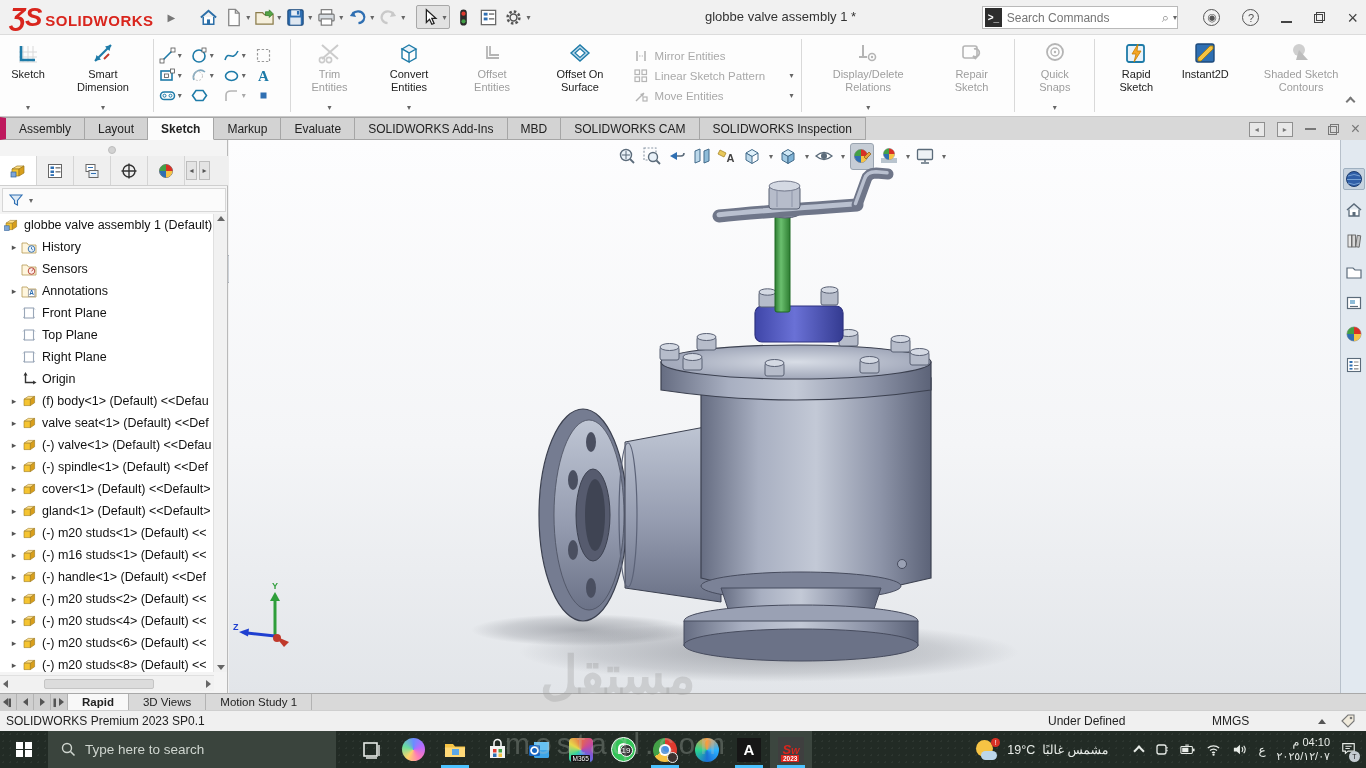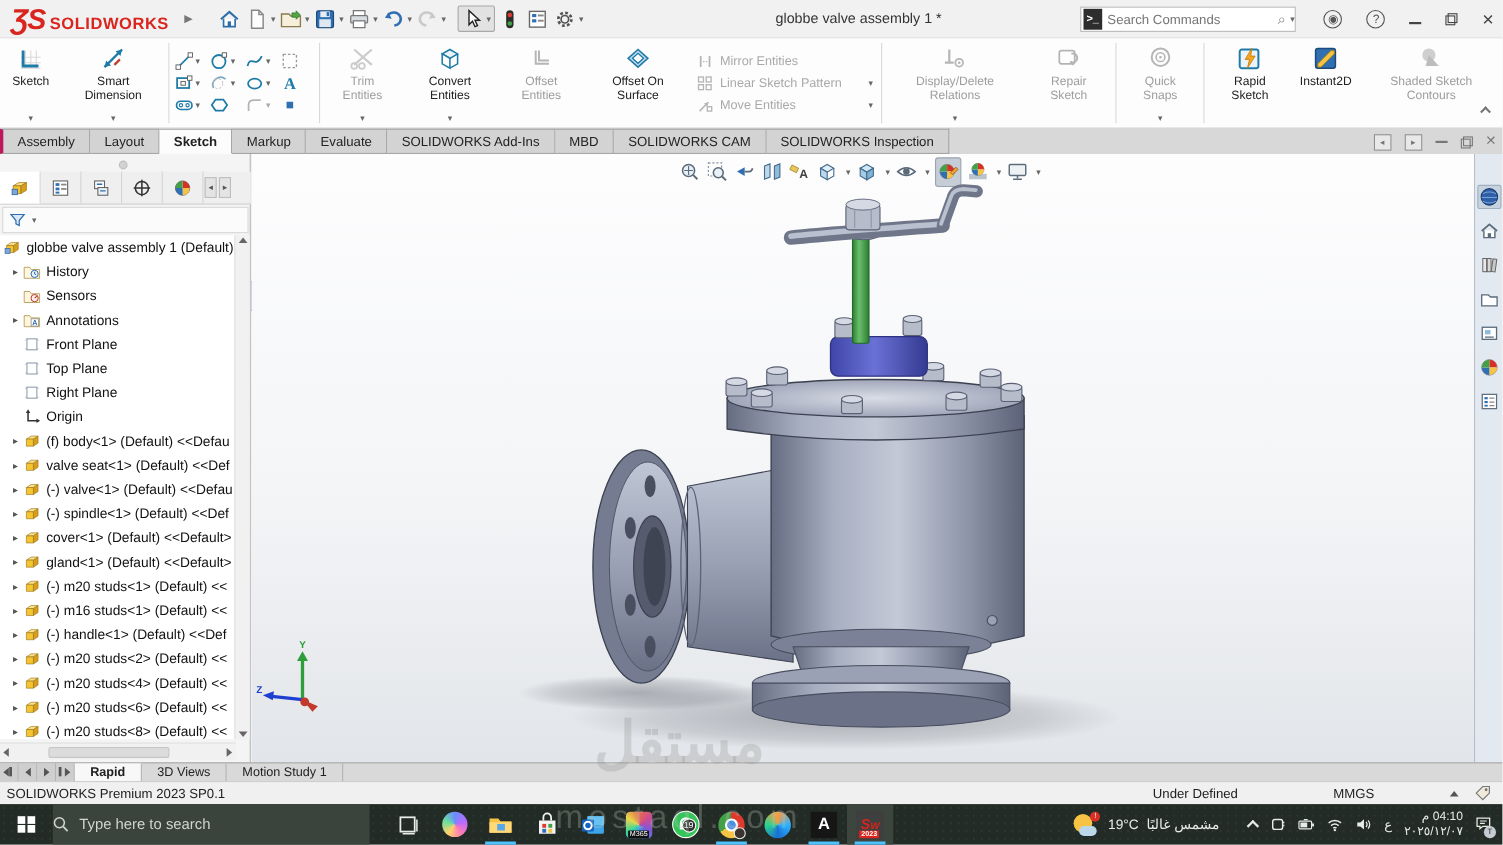--- a/index.html
+++ b/index.html
@@ -44,21 +44,21 @@
 .colstack{display:flex;flex-direction:column;justify-content:center;gap:4px;padding:0 4px;font-size:11.5px;color:#a9a9a9}
 .colrow{display:flex;align-items:center;gap:6px;white-space:nowrap}
 .colrow svg{width:16px;height:16px}
 .colrow .car{margin-left:auto}
 .ribcollapse{position:absolute;right:10px;top:98px;width:9px;height:9px}
 .ribcollapse i{display:block;width:7px;height:7px;border-top:2px solid #777;border-left:2px solid #777;transform:rotate(45deg)}
 
 
 .cmdtabs{position:absolute;left:0;top:117px;width:1366px;height:23px;background:#d8d8d8;display:flex;align-items:stretch;font-size:12px}
 .ctab{display:flex;align-items:center;padding:0 13px;background:#d3d3d3;border:1px solid #a6a6a6;border-left:none;color:#222;white-space:nowrap}
-.ctab:first-child{border-left:3px solid #be185d}
+.ctab:first-child{border-left:6px solid #be185d}
 .ctab.active{background:#fcfcfc;font-weight:700;border-bottom-color:#fcfcfc}
 .docwin{position:absolute;right:6px;top:120px;display:flex;align-items:center;gap:12px;color:#777}
 .panebtn{width:16px;height:15px;border:1px solid #8f8f8f;display:flex;align-items:center;justify-content:center;font-size:8px;color:#777;background:#e8e8e8}
 
 
 .leftpanel{position:absolute;left:0;top:140px;width:228px;height:553px;background:#f4f4f4;border-right:1px solid #b9b9b9}
 .grabdot{position:absolute;left:108px;top:6px;width:8px;height:8px;border-radius:50%;background:#d2d2d2;border:1px solid #bdbdbd}
 .ptabs{position:absolute;left:0;top:16px;width:228px;height:30px;display:flex;align-items:stretch;background:#efefef;border-bottom:1px solid #cfcfcf}
 .ptab{width:37px;display:flex;align-items:center;justify-content:center;border-right:1px solid #d5d5d5}
 .ptab.active{background:#fff}
@@ -111,21 +111,21 @@
 .status .state{position:absolute;left:1048px;top:3px}
 .status .units{position:absolute;left:1212px;top:3px}
 .status .ucar{position:absolute;left:1318px;top:8px;width:0;height:0;border-left:4px solid transparent;border-right:4px solid transparent;border-bottom:5px solid #555}
 .status svg{position:absolute;left:1340px;top:2px;width:16px;height:16px}
 
 
 .taskbar{position:absolute;left:0;top:731px;width:1366px;height:37px;background:#222b25;background-image:radial-gradient(rgba(255,255,255,.05) 1px,transparent 1px);background-size:7px 7px;display:flex;align-items:stretch;color:#e8ece8}
 .startbtn{width:48px;display:flex;align-items:center;justify-content:center}
 .winlogo{display:grid;grid-template-columns:7px 7px;grid-template-rows:7px 7px;gap:1.5px}
 .winlogo i{background:#fff}
-.tsearch{width:288px;background:#3a443d;display:flex;align-items:center;gap:9px;font-size:13.5px;color:#cfd5cf}
+.tsearch{width:288px;background:#3a443d;display:flex;align-items:center;gap:9px;padding-left:13px;font-size:13.5px;color:#cfd5cf}
 .tsearch svg{width:15px;height:15px}
 .tapp{position:relative;width:42px;display:flex;align-items:center;justify-content:center}
 .tapp.open::after{content:"";position:absolute;left:7px;right:7px;bottom:0;height:3px;background:#4cc2ff}
 .tapp.active{background:#3c463f}
 .badge{position:absolute;right:3px;bottom:5px;min-width:13px;height:13px;border:1px solid #fff;border-radius:50%;background:#333;color:#fff;font-size:8px;display:flex;align-items:center;justify-content:center;padding:0 1px}
 .tray{position:absolute;right:0;top:0;height:37px;display:flex;align-items:center;gap:11px;padding-right:10px;font-size:12.5px}
 .tray svg{width:15px;height:15px}
 .weather{display:flex;align-items:center;gap:7px;margin-right:16px}
 .wicon{position:relative;width:24px;height:24px}
 .wicon .sun{position:absolute;left:0;top:2px;width:17px;height:17px;border-radius:50%;background:#f6c344}

